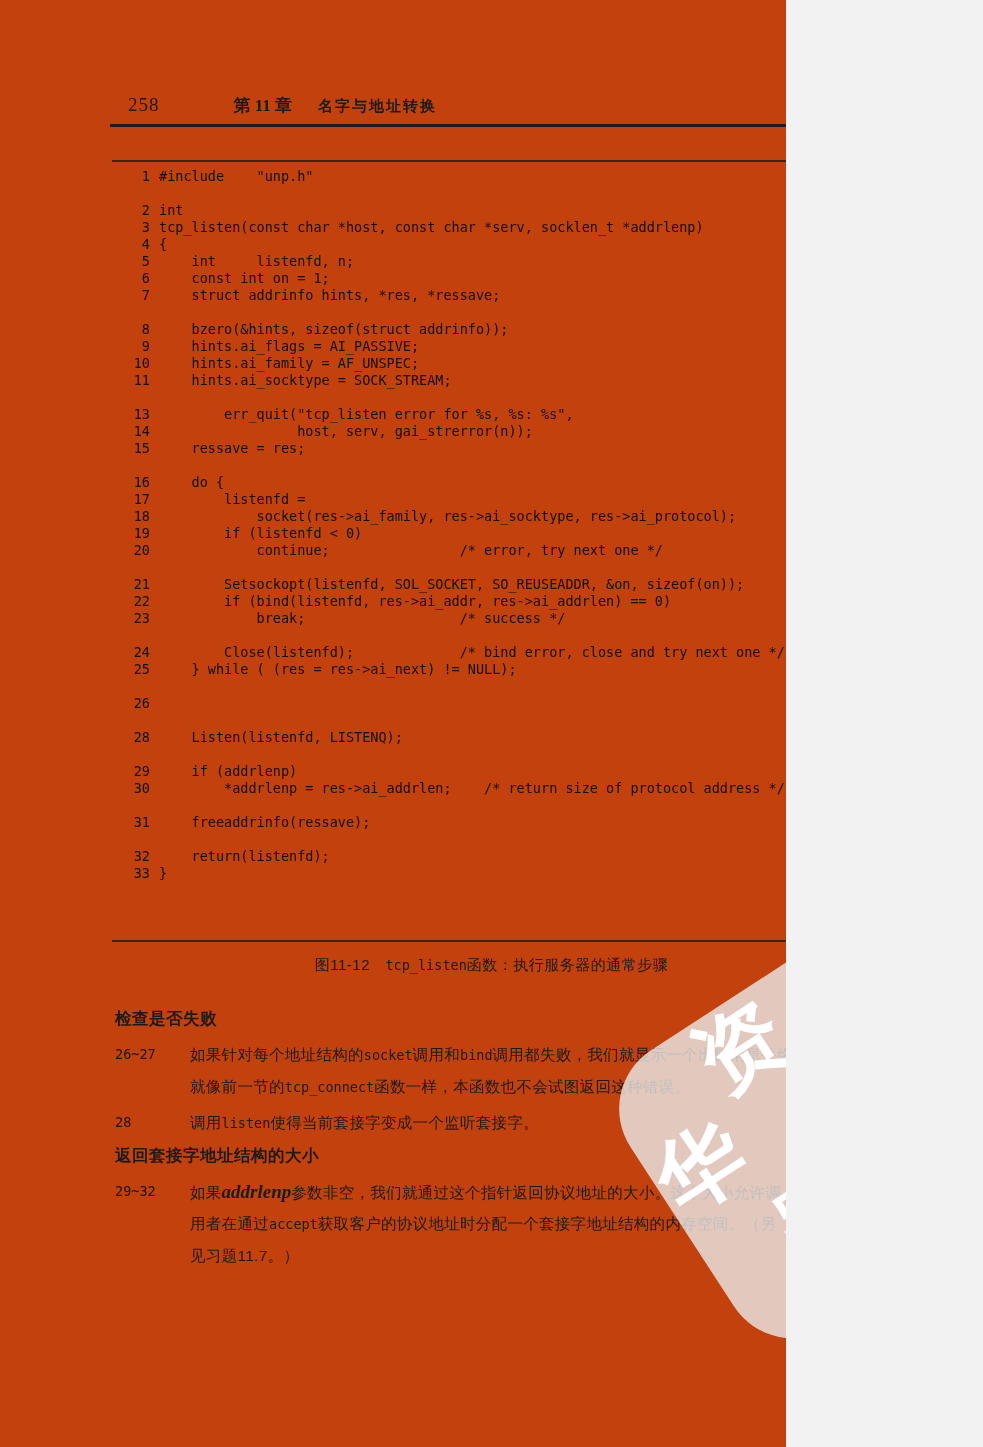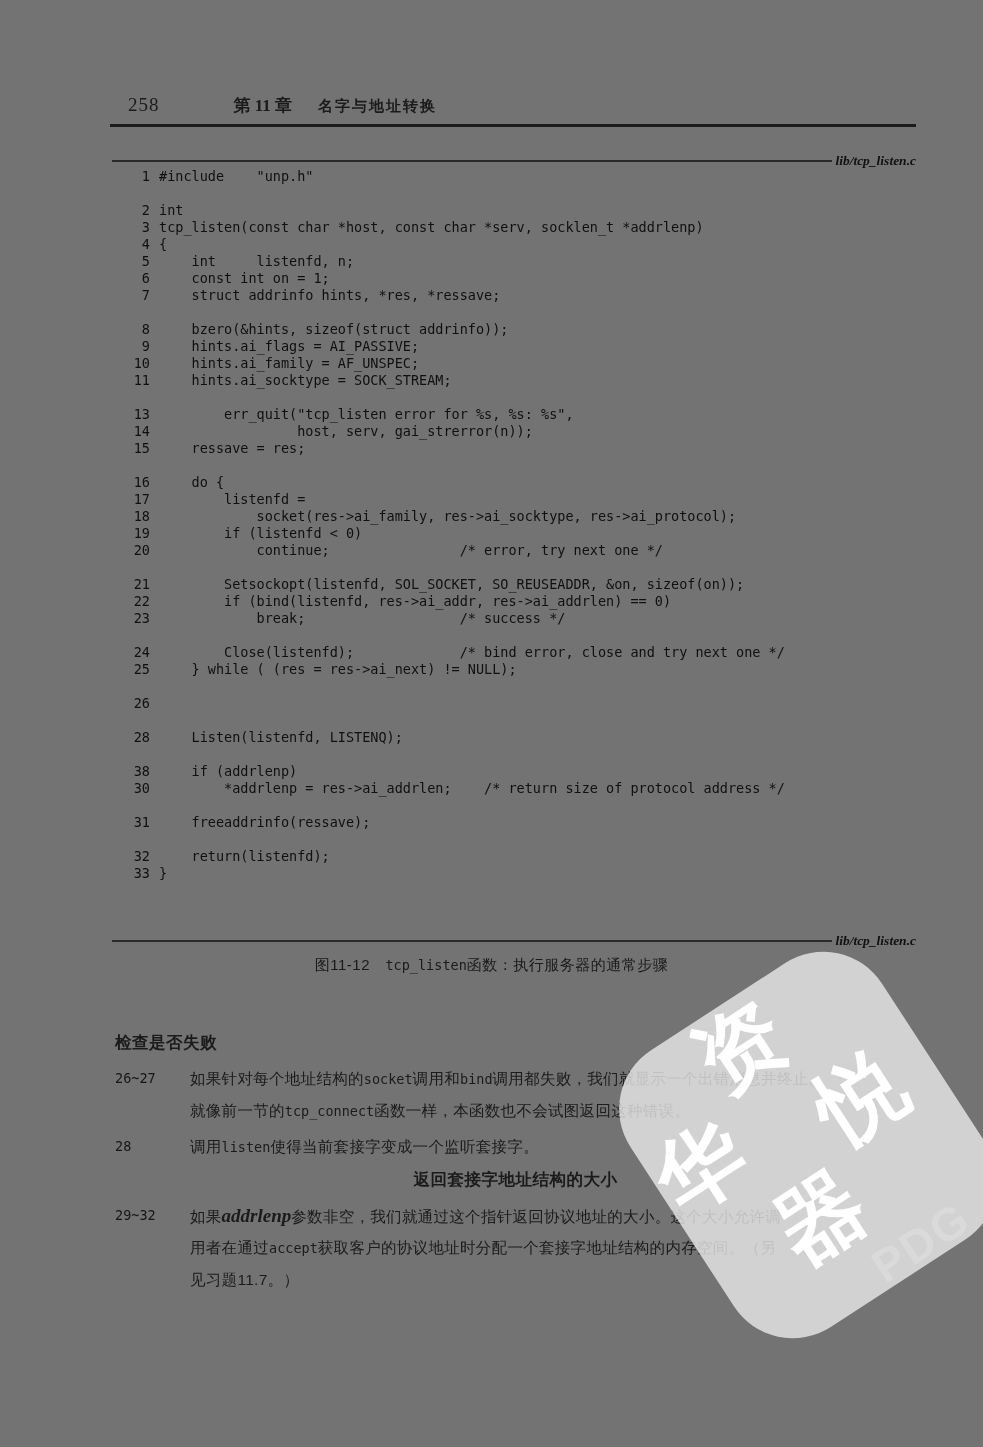--- a/index.html
+++ b/index.html
@@ -1,19 +1,19 @@
 <!DOCTYPE html>
 <html><head>
 <meta charset="utf-8">
 <style>
   html,body{margin:0;padding:0;background:#f2f2f2;}
   .page{
     position:relative;
-    width:983px;height:1447px;
-    background:#737373;
+    width:786px;height:1447px;
+    background:#c2410c;
     font-family:"Liberation Sans",sans-serif;
     color:#1b1b1b;
     overflow:hidden;
   }
   
   .page-header{
     position:absolute;left:128px;top:94px;
     display:flex;align-items:baseline;
   }
   .page-number{
@@ -63,27 +63,27 @@
     padding-left:9px;white-space:pre;
   }
   
   .figure-caption{
     position:absolute;left:0;top:956px;width:983px;
     text-align:center;font-size:15px;letter-spacing:.5px;
   }
   .figure-caption .seg-code{font-family:"DejaVu Sans Mono","Liberation Mono",monospace;font-size:13.5px;}
   
   .commentary{
-    position:absolute;left:115px;top:1008px;width:801px;margin-top:24px;
+    position:absolute;left:115px;top:1008px;width:801px;
   }
   .section-heading{
     font-size:16.5px;font-weight:bold;
     margin:0 0 9px 0;letter-spacing:.5px;
   }
-  .section-heading.second{margin-top:6px;text-align:center;}
+  .section-heading.second{margin-top:6px;}
   .para{
     display:flex;margin-bottom:4px;
   }
   .para .line-ref{
     flex:none;width:48px;text-align:left;
     font-family:"DejaVu Sans Mono","Liberation Mono",monospace;
     font-size:13.5px;line-height:31px;color:#161616;
   }
   .para .para-text{
     margin-left:27px;flex:1;
@@ -274,21 +274,21 @@
       </div>
       <div class="code-line">
         <span class="ln">28</span>
         <span class="ct">    Listen(listenfd, LISTENQ);</span>
       </div>
       <div class="code-line">
         <span class="ln"></span>
         <span class="ct"></span>
       </div>
       <div class="code-line">
-        <span class="ln">38</span>
+        <span class="ln">29</span>
         <span class="ct">    if (addrlenp)</span>
       </div>
       <div class="code-line">
         <span class="ln">30</span>
         <span class="ct">        *addrlenp = res-&gt;ai_addrlen;    /* return size of protocol address */</span>
       </div>
       <div class="code-line">
         <span class="ln"></span>
         <span class="ct"></span>
       </div>

